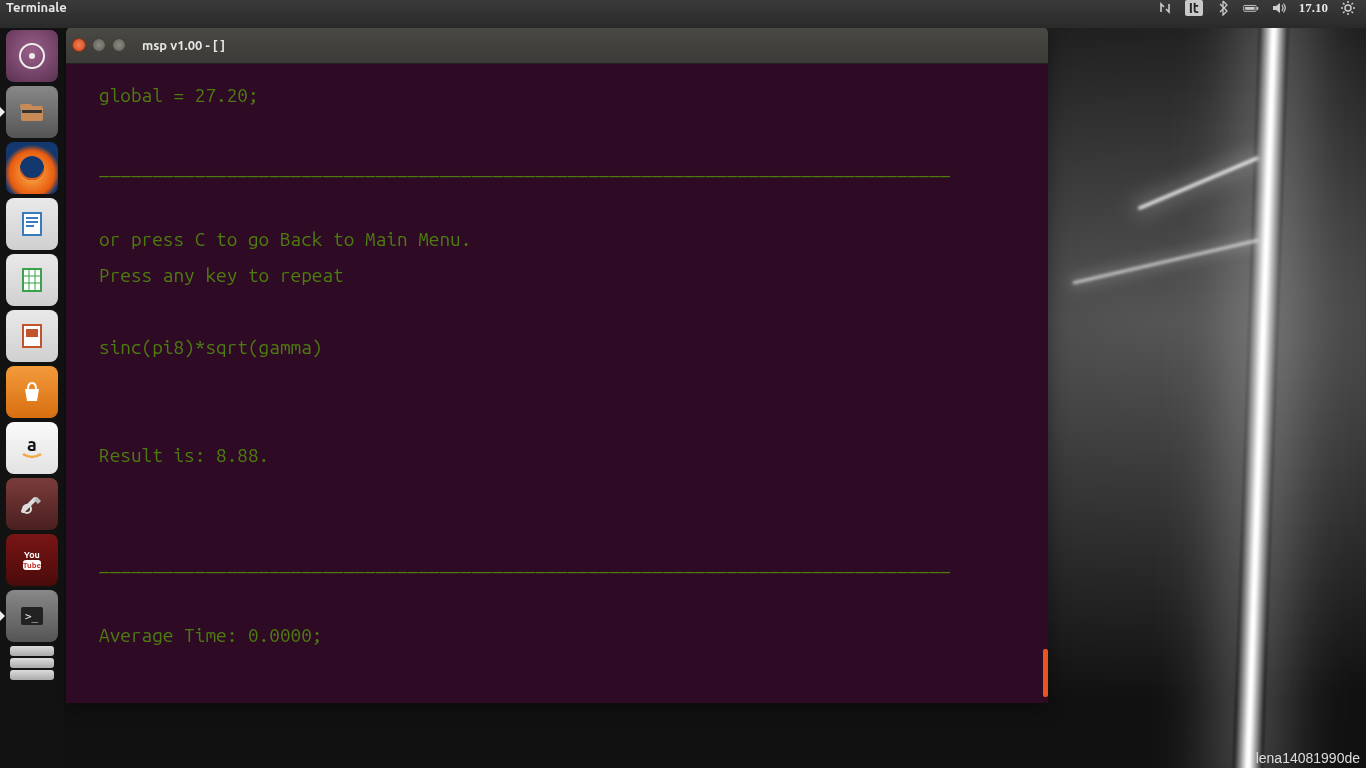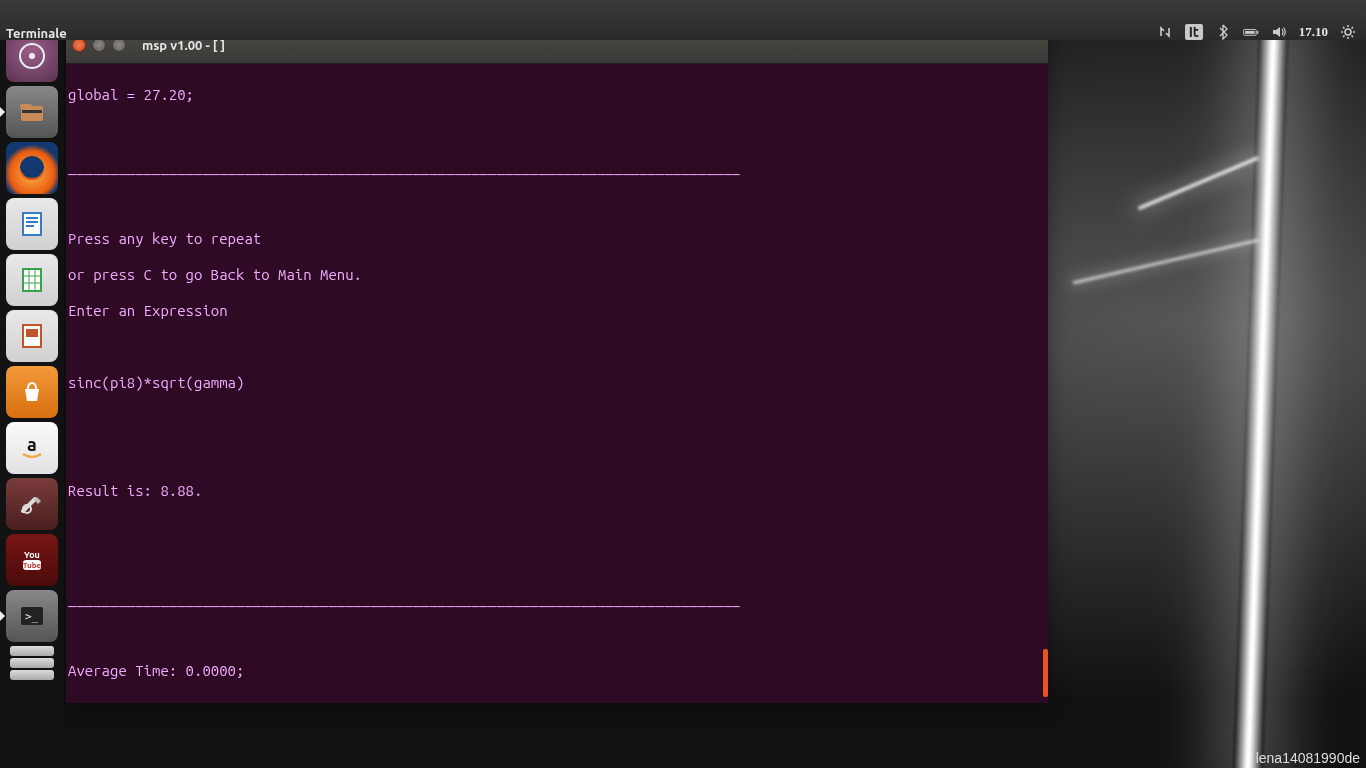--- a/index.html
+++ b/index.html
@@ -1,23 +1,23 @@
 <!DOCTYPE html>
 <html><head>
 <meta charset="utf-8">
 <style>
   * { margin: 0; padding: 0; box-sizing: border-box; }
   html, body { width: 1366px; height: 768px; overflow: hidden; font-family: Ubuntu, "DejaVu Sans", sans-serif; }
   body { background: #2b2b2b; position: relative; }
 
   
   .top-panel {
-    position: absolute; top: 0; left: 0; right: 0; height: 40px;
+    position: absolute; top: 0; left: 0; right: 0; height: 28px;
     background: linear-gradient(#3a3a3a, #2a2a2a);
-    display: flex; align-items: flex-end; color: #ddd; font-size: 13px;
+    display: flex; align-items: flex-start; color: #ddd; font-size: 13px;
     padding: 0 6px; z-index: 50;
   }
   .top-panel .app-name { font-weight: bold; color: #e6e6e6; }
   .top-panel .spacer { flex: 1; }
   .top-panel .tray { display: flex; align-items: center; gap: 12px; margin-right: 4px; }
   .tray-ico { width: 16px; height: 16px; display: inline-flex; align-items: center; justify-content: center; color: #ccc; }
   .lang-box { width: 18px; height: 16px; background: #c9c9c9; color: #222; font-size: 14px; display: flex; align-items: center; justify-content: center; border-radius: 2px; font-weight: bold; }
   .clock-text { font-weight: bold; color: #e6e6e6; font-size: 13px; font-family: Liberation Serif, serif; }
 
   
@@ -88,22 +88,22 @@
   }
   .wbtn { width: 14px; height: 14px; border-radius: 50%; border: 1px solid rgba(0,0,0,0.4); cursor: pointer; }
   .wbtn.close { background: radial-gradient(#f07f55,#d14719); }
   .wbtn.min   { background: radial-gradient(#8c8a83,#5f5d57); }
   .wbtn.max   { background: radial-gradient(#8c8a83,#5f5d57); }
   .term-title { color: #e6e6e6; font-size: 13px; font-weight: bold; margin-left: 10px; }
 
   .term-body {
     flex: 1; padding: 4px 0 4px 0;
     font-family: "Ubuntu Mono", "DejaVu Sans Mono", monospace;
-    font-size: 15px; line-height: 18px; color: #f0abfc;
-    white-space: pre; overflow: hidden; position: relative;
+    font-size: 19px; line-height: 18px; color: #4d7c0f;
+    white-space: pre; overflow: hidden; position: relative; margin-left: 31px;
   }
   .term-line { padding: 0 6px 0 2px; }
   .term-scroll-ind {
     position: absolute; right: 0; bottom: 6px; width: 5px; height: 48px;
     background: #e95420; border-radius: 2px;
   }
 </style>
 </head>
 <body>
 
@@ -246,23 +246,22 @@
     <div class="wbtn close"></div>
     <div class="wbtn min"></div>
     <div class="wbtn max"></div>
     <div class="term-title">msp v1.00 - [ ]</div>
   </div>
   <div class="term-body">
 <div class="term-line">global = 27.20;</div>
 <div class="term-line"> </div>
 <div class="term-line">________________________________________________________________________________</div>
 <div class="term-line"> </div>
+<div class="term-line">or press C to go Back to Main Menu.</div>
 <div class="term-line">Press any key to repeat</div>
-<div class="term-line">or press C to go Back to Main Menu.</div>
-<div class="term-line">Enter an Expression</div>
 <div class="term-line"> </div>
 <div class="term-line">sinc(pi8)*sqrt(gamma)</div>
 <div class="term-line"> </div>
 <div class="term-line"> </div>
 <div class="term-line">Result is: 8.88.</div>
 <div class="term-line"> </div>
 <div class="term-line"> </div>
 <div class="term-line">________________________________________________________________________________</div>
 <div class="term-line"> </div>
 <div class="term-line">Average Time: 0.0000;</div>

